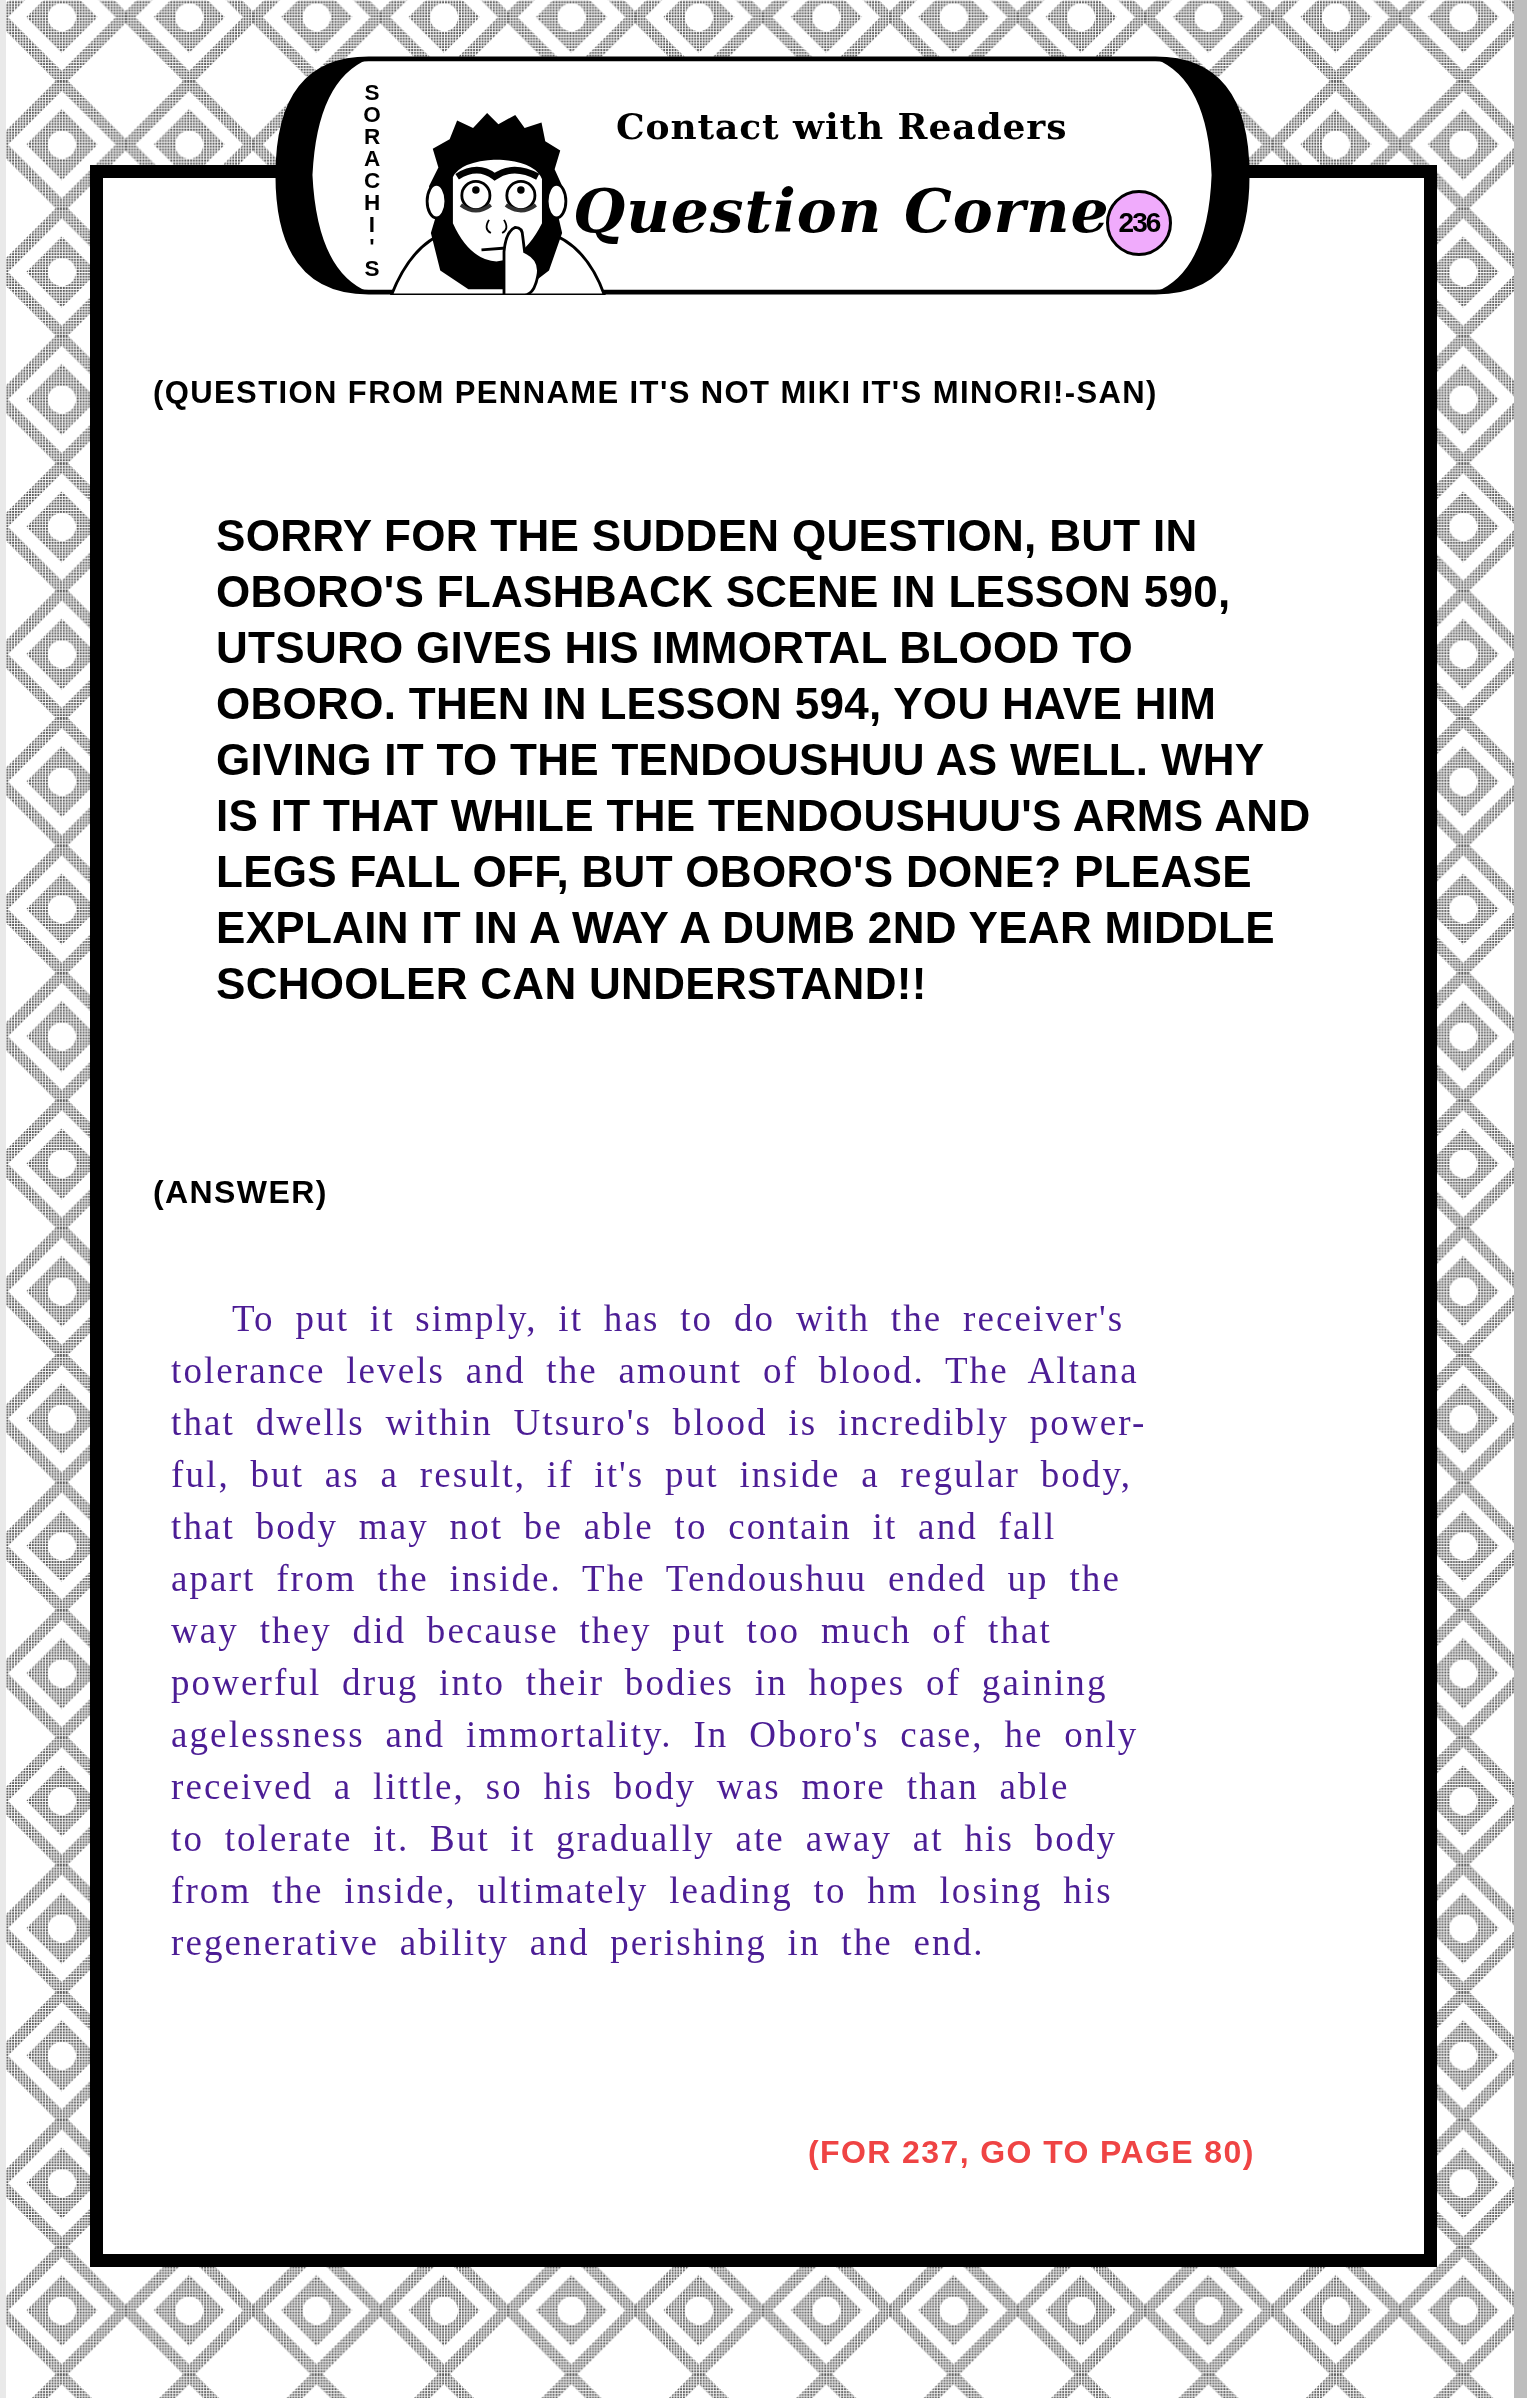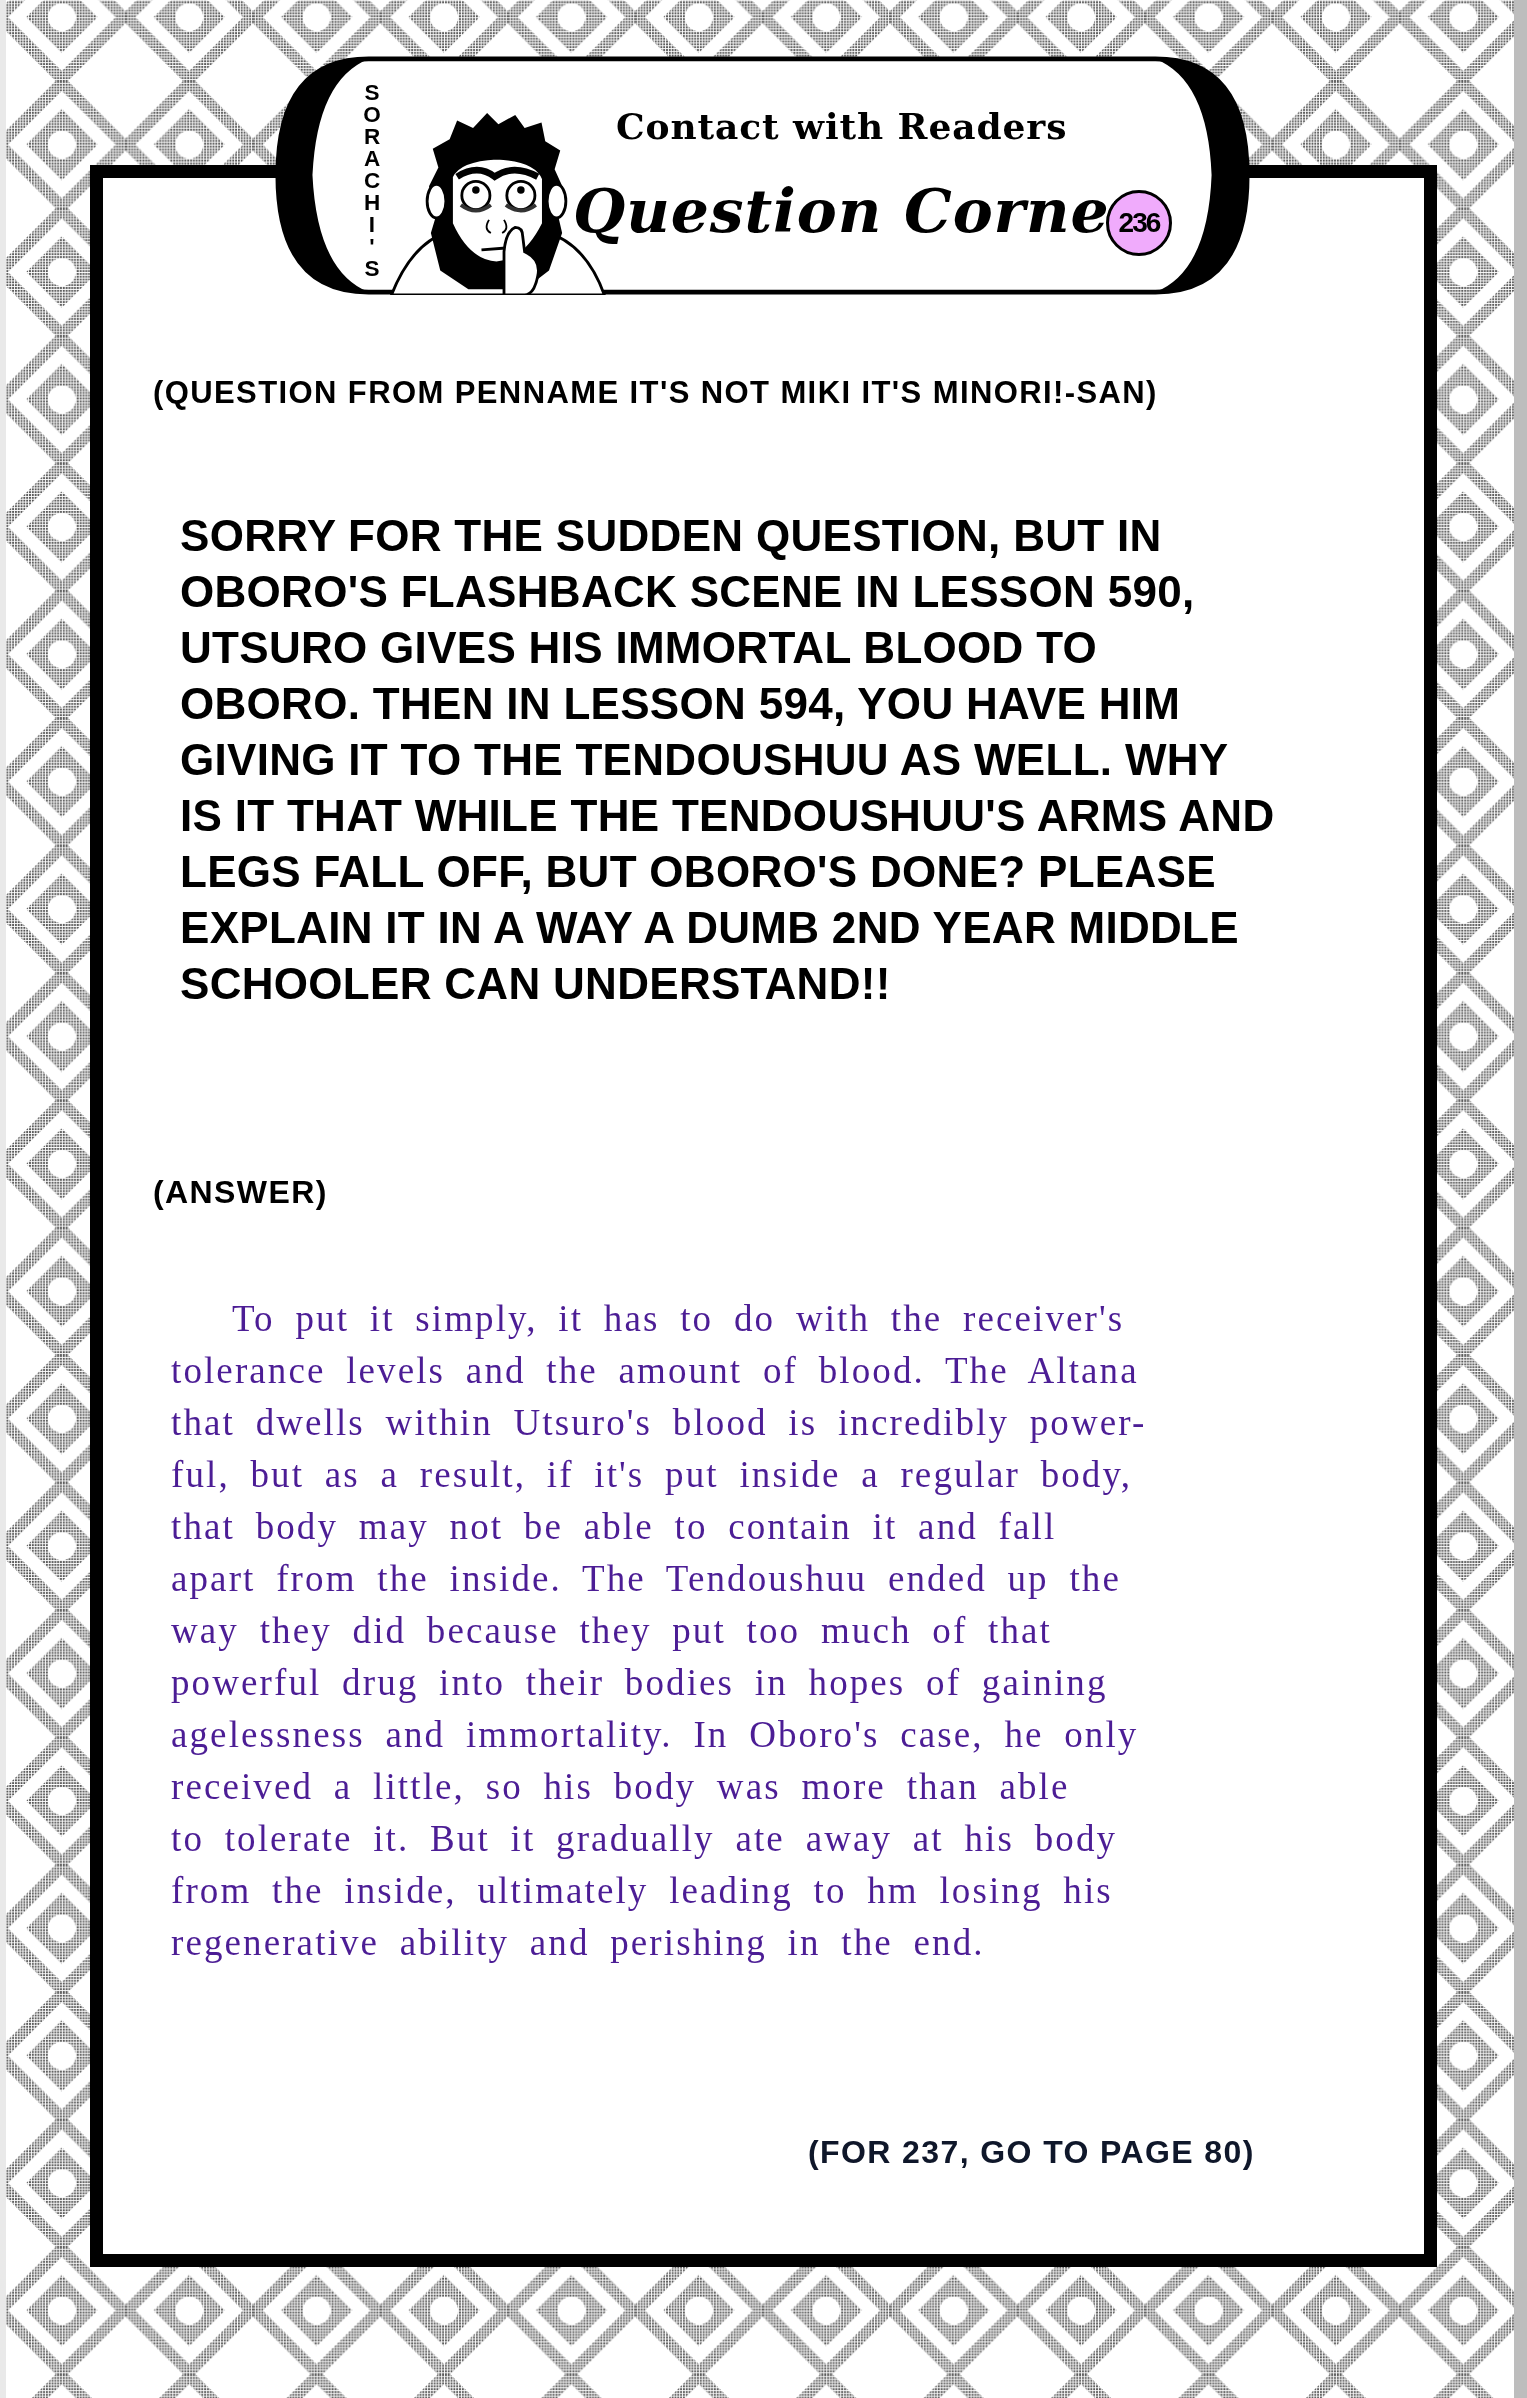--- a/index.html
+++ b/index.html
@@ -11,26 +11,26 @@
   .pill { position:absolute; left:275px; top:56px; width:975px; height:239px; }
   .pill svg { position:absolute; left:0; top:0; }
   .sorachi { position:absolute; left:358px; top:82px; width:28px; font-family:"Liberation Sans", sans-serif; font-weight:bold; font-size:22.5px; line-height:22px; text-align:center; color:#000; letter-spacing:0; }
   .sorachi span { display:block; }
   .face { position:absolute; left:384px; top:111px; width:225px; height:184px; }
   .subtitle { position:absolute; left:616px; top:105px; width:440px; font-family:"DejaVu Serif", serif; font-size:36px; font-weight:bold; color:#000; white-space:nowrap; letter-spacing:0.9px; }
   .title { position:absolute; left:573px; top:176px; width:525px; font-family:"DejaVu Serif", serif; font-size:60px; font-style:italic; font-weight:bold; color:#000; white-space:nowrap; letter-spacing:0.9px; }
   .badge { position:absolute; left:1106px; top:190px; width:66px; height:66px; border:3.7px solid #000; border-radius:50%; box-sizing:border-box; display:flex; align-items:center; justify-content:center; font-family:"Liberation Sans", sans-serif; font-weight:bold; font-size:28px; letter-spacing:-1.9px; color:#000; background:#f0abfc; }
   .q-from { position:absolute; left:153px; top:375px; width:1218px; font-family:"Liberation Sans", sans-serif; font-weight:bold; font-size:31px; letter-spacing:1.4px; color:#000; white-space:nowrap; }
   .q-body { position:absolute; left:180px; top:508px; width:1209px; font-family:"Liberation Sans", sans-serif; font-weight:bold; font-size:44px; line-height:56px; color:#000; }
-  .q-body div { white-space:nowrap; letter-spacing:0.3px; }
+  .q-body div { white-space:nowrap; letter-spacing:0.3px;margin-left:36px; }
   .a-label { position:absolute; left:153px; top:1158px; font-family:"Liberation Sans", sans-serif; font-weight:bold; font-size:32px; letter-spacing:1.4px; color:#000;margin-top:16px; }
   .a-body { position:absolute; left:171px; top:1293px; width:1199px; font-family:Liberation Serif, serif; font-size:37px; line-height:52px; color:#4c1d95; }
   .a-body div { white-space:nowrap; letter-spacing:2.1px; word-spacing:9.4px; }
   .a-body div.indent { padding-left:61px; }
-  .footer-note { position:absolute; left:808px; top:2134px; font-family:"Liberation Sans", sans-serif; font-weight:bold; font-size:32px; letter-spacing:1.4px; color:#0f172a; white-space:nowrap; }
+  .footer-note { position:absolute; left:808px; top:2134px; font-family:"Liberation Sans", sans-serif; font-weight:bold; font-size:32px; letter-spacing:1.4px; color:#ef4444; white-space:nowrap; }
 </style>
 </head>
 <body>
 
 <svg class="bg-pattern" width="1527" height="2399" xmlns="http://www.w3.org/2000/svg" viewBox="0 0 1630 2560">
   <defs>
     <pattern id="dither" width="3" height="3" patternUnits="userSpaceOnUse">
       <rect width="3" height="3" fill="#ffffff"></rect>
       <rect width="2" height="2" fill="#555555"></rect>
     </pattern>

